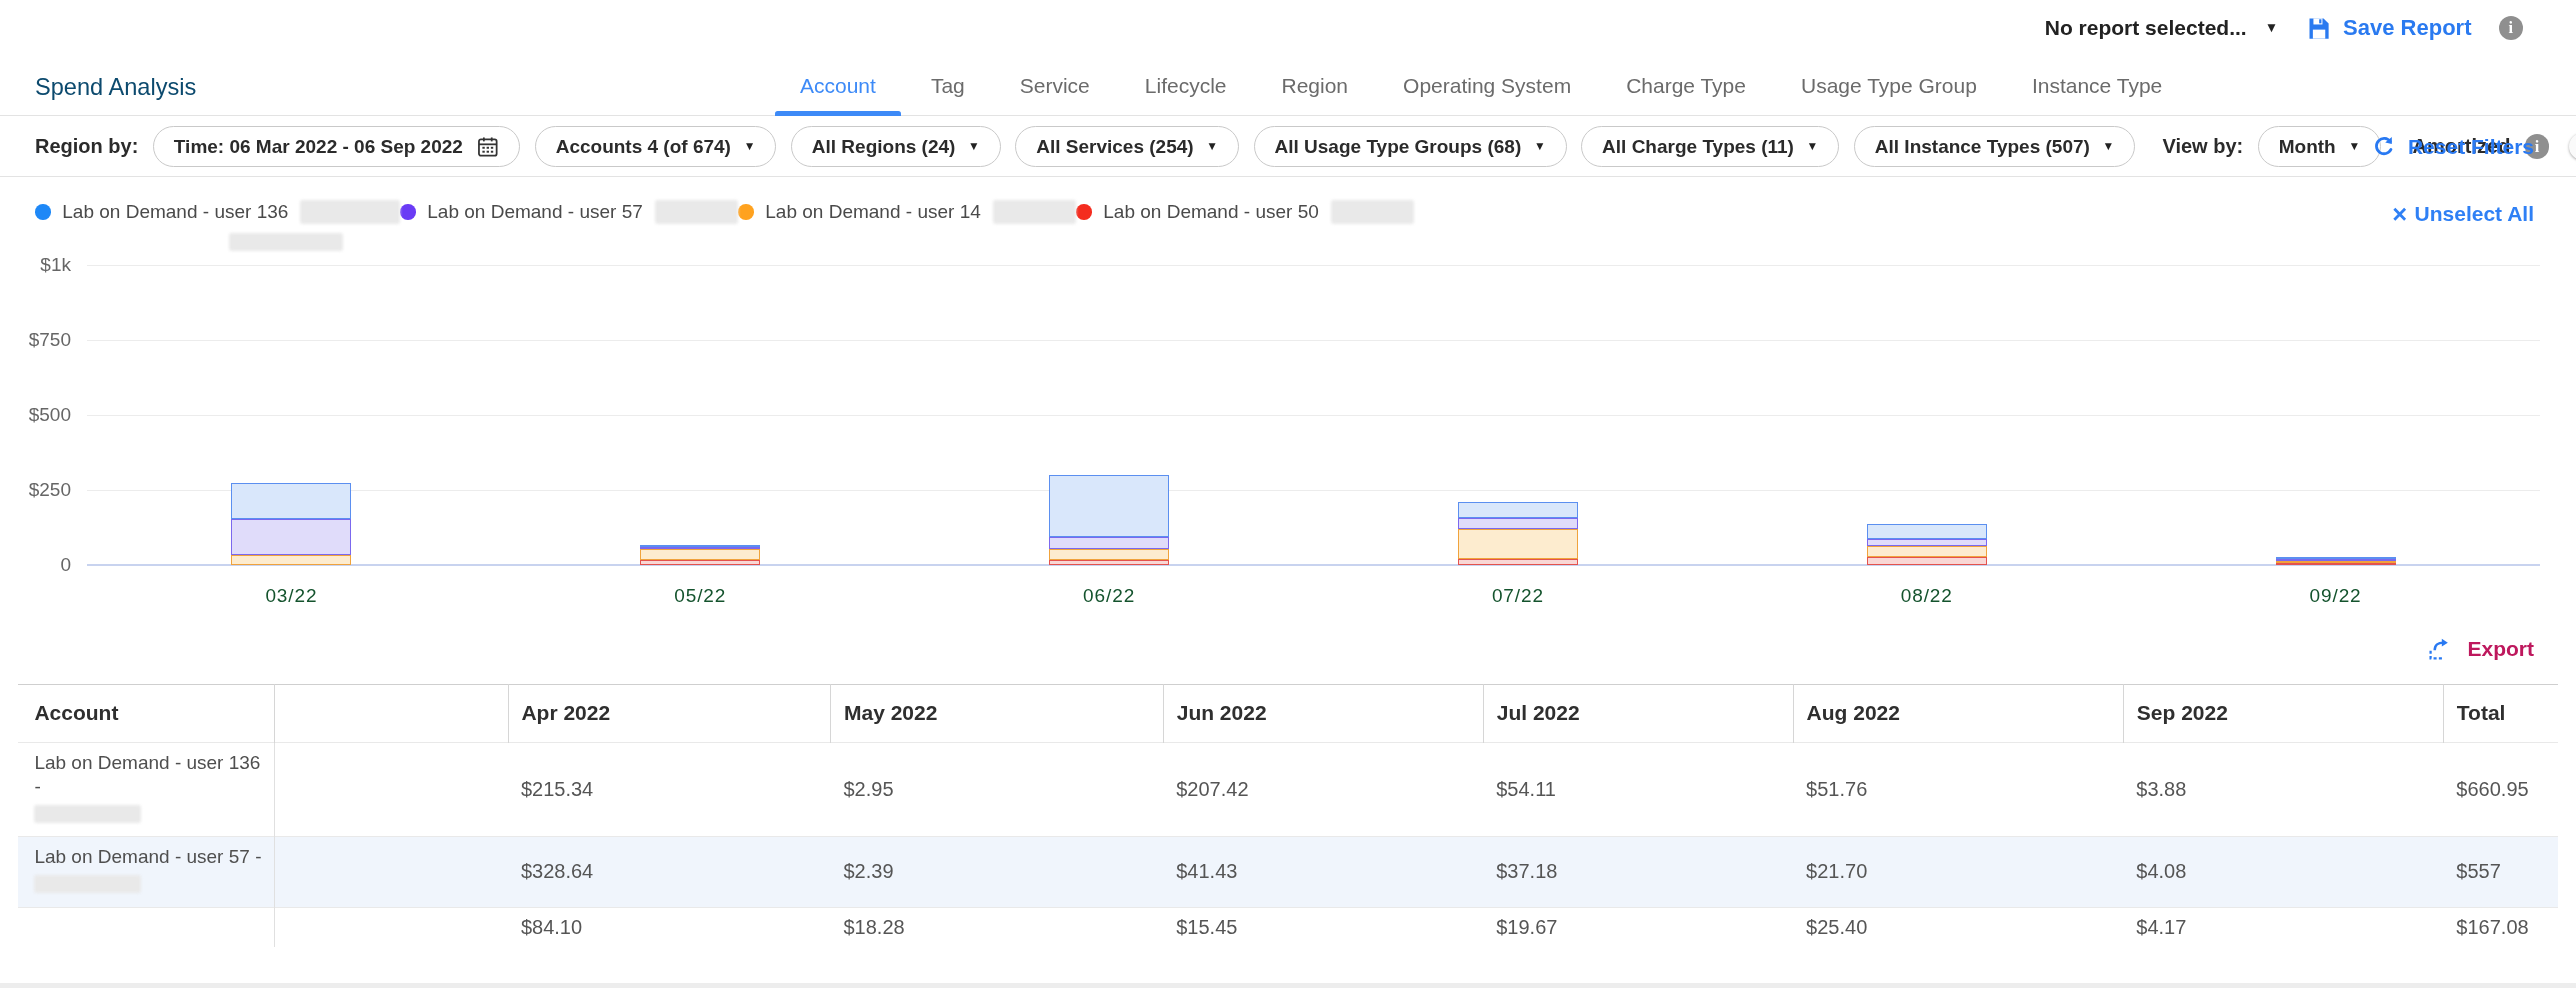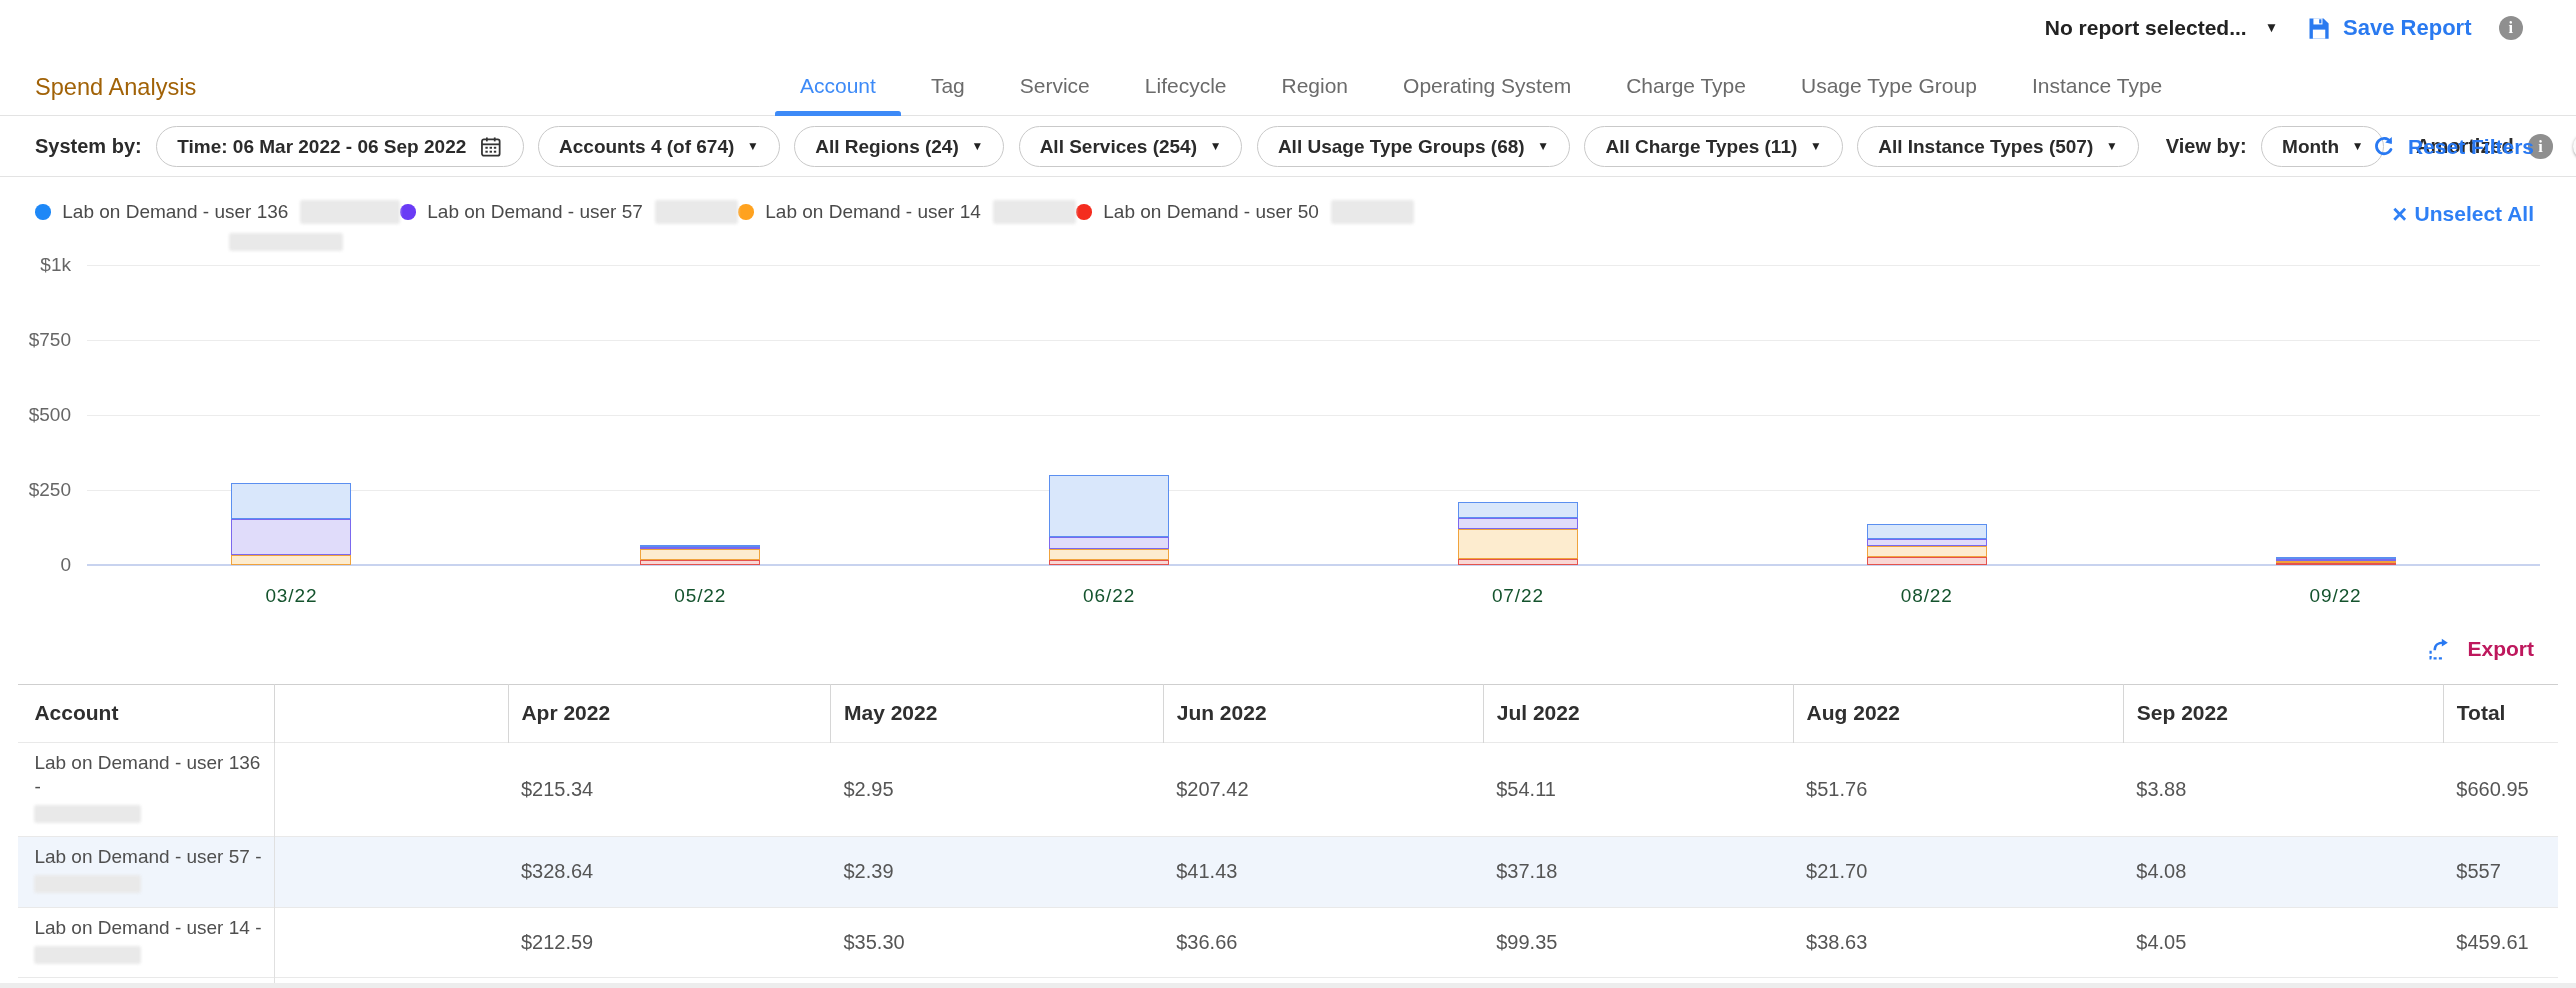--- a/index.html
+++ b/index.html
@@ -13,21 +13,21 @@
     display: flex; align-items: center; justify-content: flex-end; gap: 27px; padding-right: 53px; }
   .report-selector { display: flex; align-items: center; gap: 18px; font-size: 21px; font-weight: 700; color: #222; cursor: pointer; margin-left: 16px; }
   .caret-glyph { font-size: 13.6px; color: #222; line-height: 1; }
   .save-report { display: flex; align-items: center; gap: 11px; background: none; border: none;
     color: #2a7af0; font-weight: 700; font-size: 22px; font-family: "Liberation Sans", sans-serif; cursor: pointer; }
   .info-badge { width: 24.5px; height: 24.5px; border-radius: 50%; background: #8f8f8f; color: #fff;
     font-size: 16.4px; font-weight: 700; display: inline-flex; align-items: center; justify-content: center;
     font-family: "Liberation Serif", serif; flex: 0 0 auto; }
   
   .header-row { position: absolute; top: 56px; left: 0; right: 0; height: 60px; border-bottom: 0.9px solid #e3e3e3; }
-  .page-title { position: absolute; left: 35px; top: 18px; font-size: 23.6px; color: #a16207; }
+  .page-title { position: absolute; left: 35px; top: 18px; font-size: 23.6px; color: #0c4a6e; }
   .tabs { position: absolute; left: 800px; top: 0; height: 100%; display: flex; align-items: center; gap: 55px; }
   .tab { font-size: 21px; color: #6b6b6b; cursor: pointer; position: relative; height: 100%; display: flex; align-items: center; white-space: nowrap; }
   .tab.active { color: #3d8af7; }
   .tab.active::after { content: ""; position: absolute; left: -25.5px; right: -25.5px; bottom: -0.9px; height: 4.5px; background: #3d8af7; border-radius: 2.7px 2.7px 0 0; }
   
   .filter-row { position: absolute; top: 117px; left: 0; right: 0; height: 60px; border-bottom: 0.9px solid #e3e3e3;
     display: flex; align-items: center; padding-left: 35px; gap: 14.5px; }
   .bold-label { font-weight: 700; font-size: 20px; color: #2b2b2b; white-space: nowrap; }
   .pill { display: inline-flex; align-items: center; gap: 12.7px; border: 0.9px solid #c9c9c9; border-radius: 23.6px;
     padding: 8.2px 20px; font-size: 19px; font-weight: 700; color: #2b2b2b; background: #fff; cursor: pointer;
@@ -112,21 +112,21 @@
       <div class="tab">Lifecycle</div>
       <div class="tab">Region</div>
       <div class="tab">Operating System</div>
       <div class="tab">Charge Type</div>
       <div class="tab">Usage Type Group</div>
       <div class="tab">Instance Type</div>
     </nav>
 </div>
 
 <div class="filter-row">
-  <span class="bold-label">System by:</span>
+  <span class="bold-label">Region by:</span>
   <button class="pill">
     <span>Time: 06 Mar 2022 - 06 Sep 2022</span>
     <svg class="icon-svg" width="23.6" height="23.6" viewBox="0 0 24 24">
       <rect x="3" y="4.5" width="18" height="16.5" rx="2" fill="none" stroke="#333" stroke-width="1.8"></rect>
       <line x1="3" y1="9.5" x2="21" y2="9.5" stroke="#333" stroke-width="1.8"></line>
       <line x1="8" y1="2.5" x2="8" y2="6.5" stroke="#333" stroke-width="1.8"></line>
       <line x1="16" y1="2.5" x2="16" y2="6.5" stroke="#333" stroke-width="1.8"></line>
       <g fill="#333">
         <rect x="6.5" y="12" width="2.4" height="2"></rect>
           <rect x="10.8" y="12" width="2.4" height="2"></rect>
@@ -330,31 +330,20 @@
           <td></td>
           <td>$328.64</td>
           <td>$2.39</td>
           <td>$41.43</td>
           <td>$37.18</td>
           <td>$21.70</td>
           <td>$4.08</td>
           <td>$557</td>
         </tr>
         <tr>
-          <td class="account-cell"><div class="acct-name">Lab on Demand - user 14 -</div><div class="redaction acct-redaction"></div></td>
-          <td></td>
-          <td>$212.59</td>
-          <td>$35.30</td>
-          <td>$36.66</td>
-          <td>$99.35</td>
-          <td>$38.63</td>
-          <td>$4.05</td>
-          <td>$459.61</td>
-        </tr>
-        <tr>
           <td class="account-cell"></td>
           <td></td>
           <td>$84.10</td>
           <td>$18.28</td>
           <td>$15.45</td>
           <td>$19.67</td>
           <td>$25.40</td>
           <td>$4.17</td>
           <td>$167.08</td>
         </tr>

